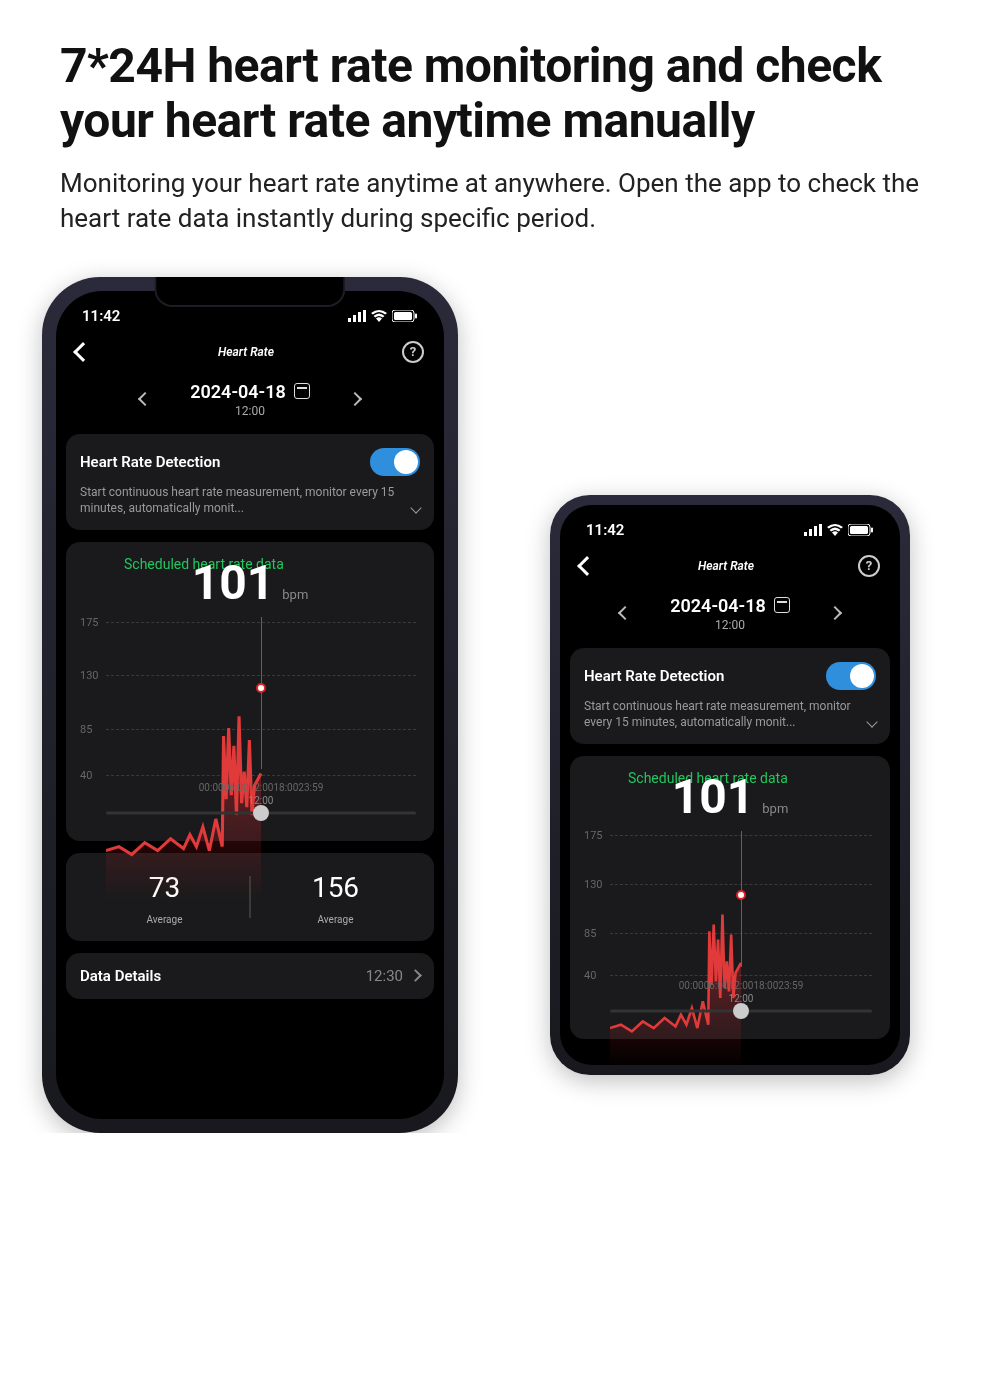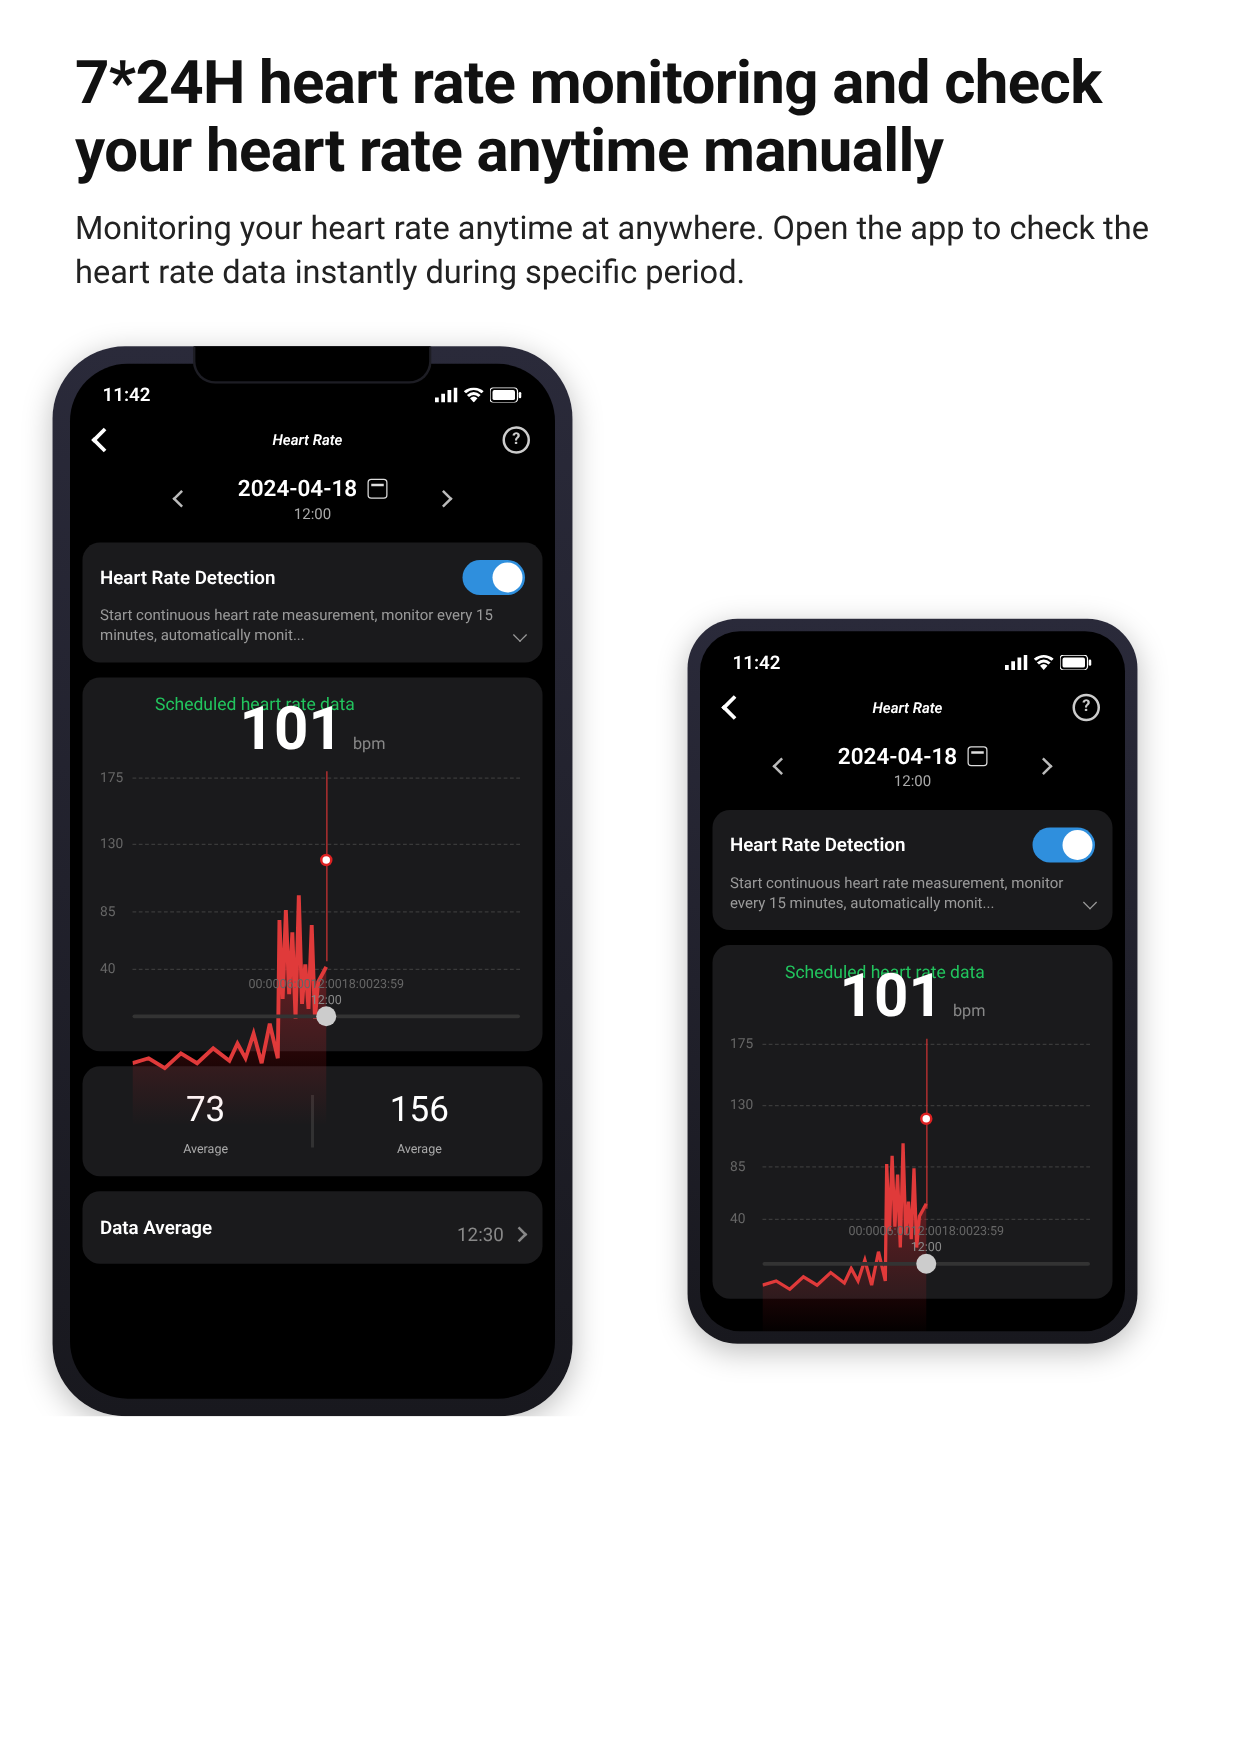--- a/index.html
+++ b/index.html
@@ -177,21 +177,21 @@
   }
   .stat { flex:1; padding:4px 0 2px; }
   .stat .v { font-size:28px; font-weight:400; }
   .stat .l { font-size:10px; color:#aaa; margin-top:10px; }
   .stat-div { width:1px; height:42px; background:#3a3a3a; }
   
   .details-row {
     display:flex; justify-content:space-between; align-items:center;
   }
   .details-row .title { font-size:15px; font-weight:600; }
-  .details-right { display:flex; align-items:center; gap:8px; color:#888; font-size:15px;margin-top:12px; }
+  .details-right { display:flex; align-items:center; gap:8px; color:#888; font-size:15px; }
   .details-right .chev { width:9px; height:9px; border-width:2px; border-color:#888; }
 </style>
 </head>
 <body>
 
 <h1 class="headline">7*24H heart rate monitoring and check your heart rate anytime manually</h1>
 <p class="subhead">Monitoring your heart rate anytime at anywhere. Open the app to check the heart rate data instantly during specific period.</p>
 
 <div class="phones-row">
 
@@ -309,21 +309,21 @@
           <div class="stat-div"></div>
           <div class="stat-div"></div>
           <div class="stat">
             <div class="v">156</div>
             <div class="l">Average</div>
           </div>
         </div>
       </div>
 
       <div class="card details-row">
-        <span class="title">Data Average</span>
+        <span class="title">Data Details</span>
         <span class="details-right">
           <span>12:30</span>
           <span class="chev right"></span>
         </span>
       </div>
 
     </div>
   </div>
 
   <div class="phone small">

